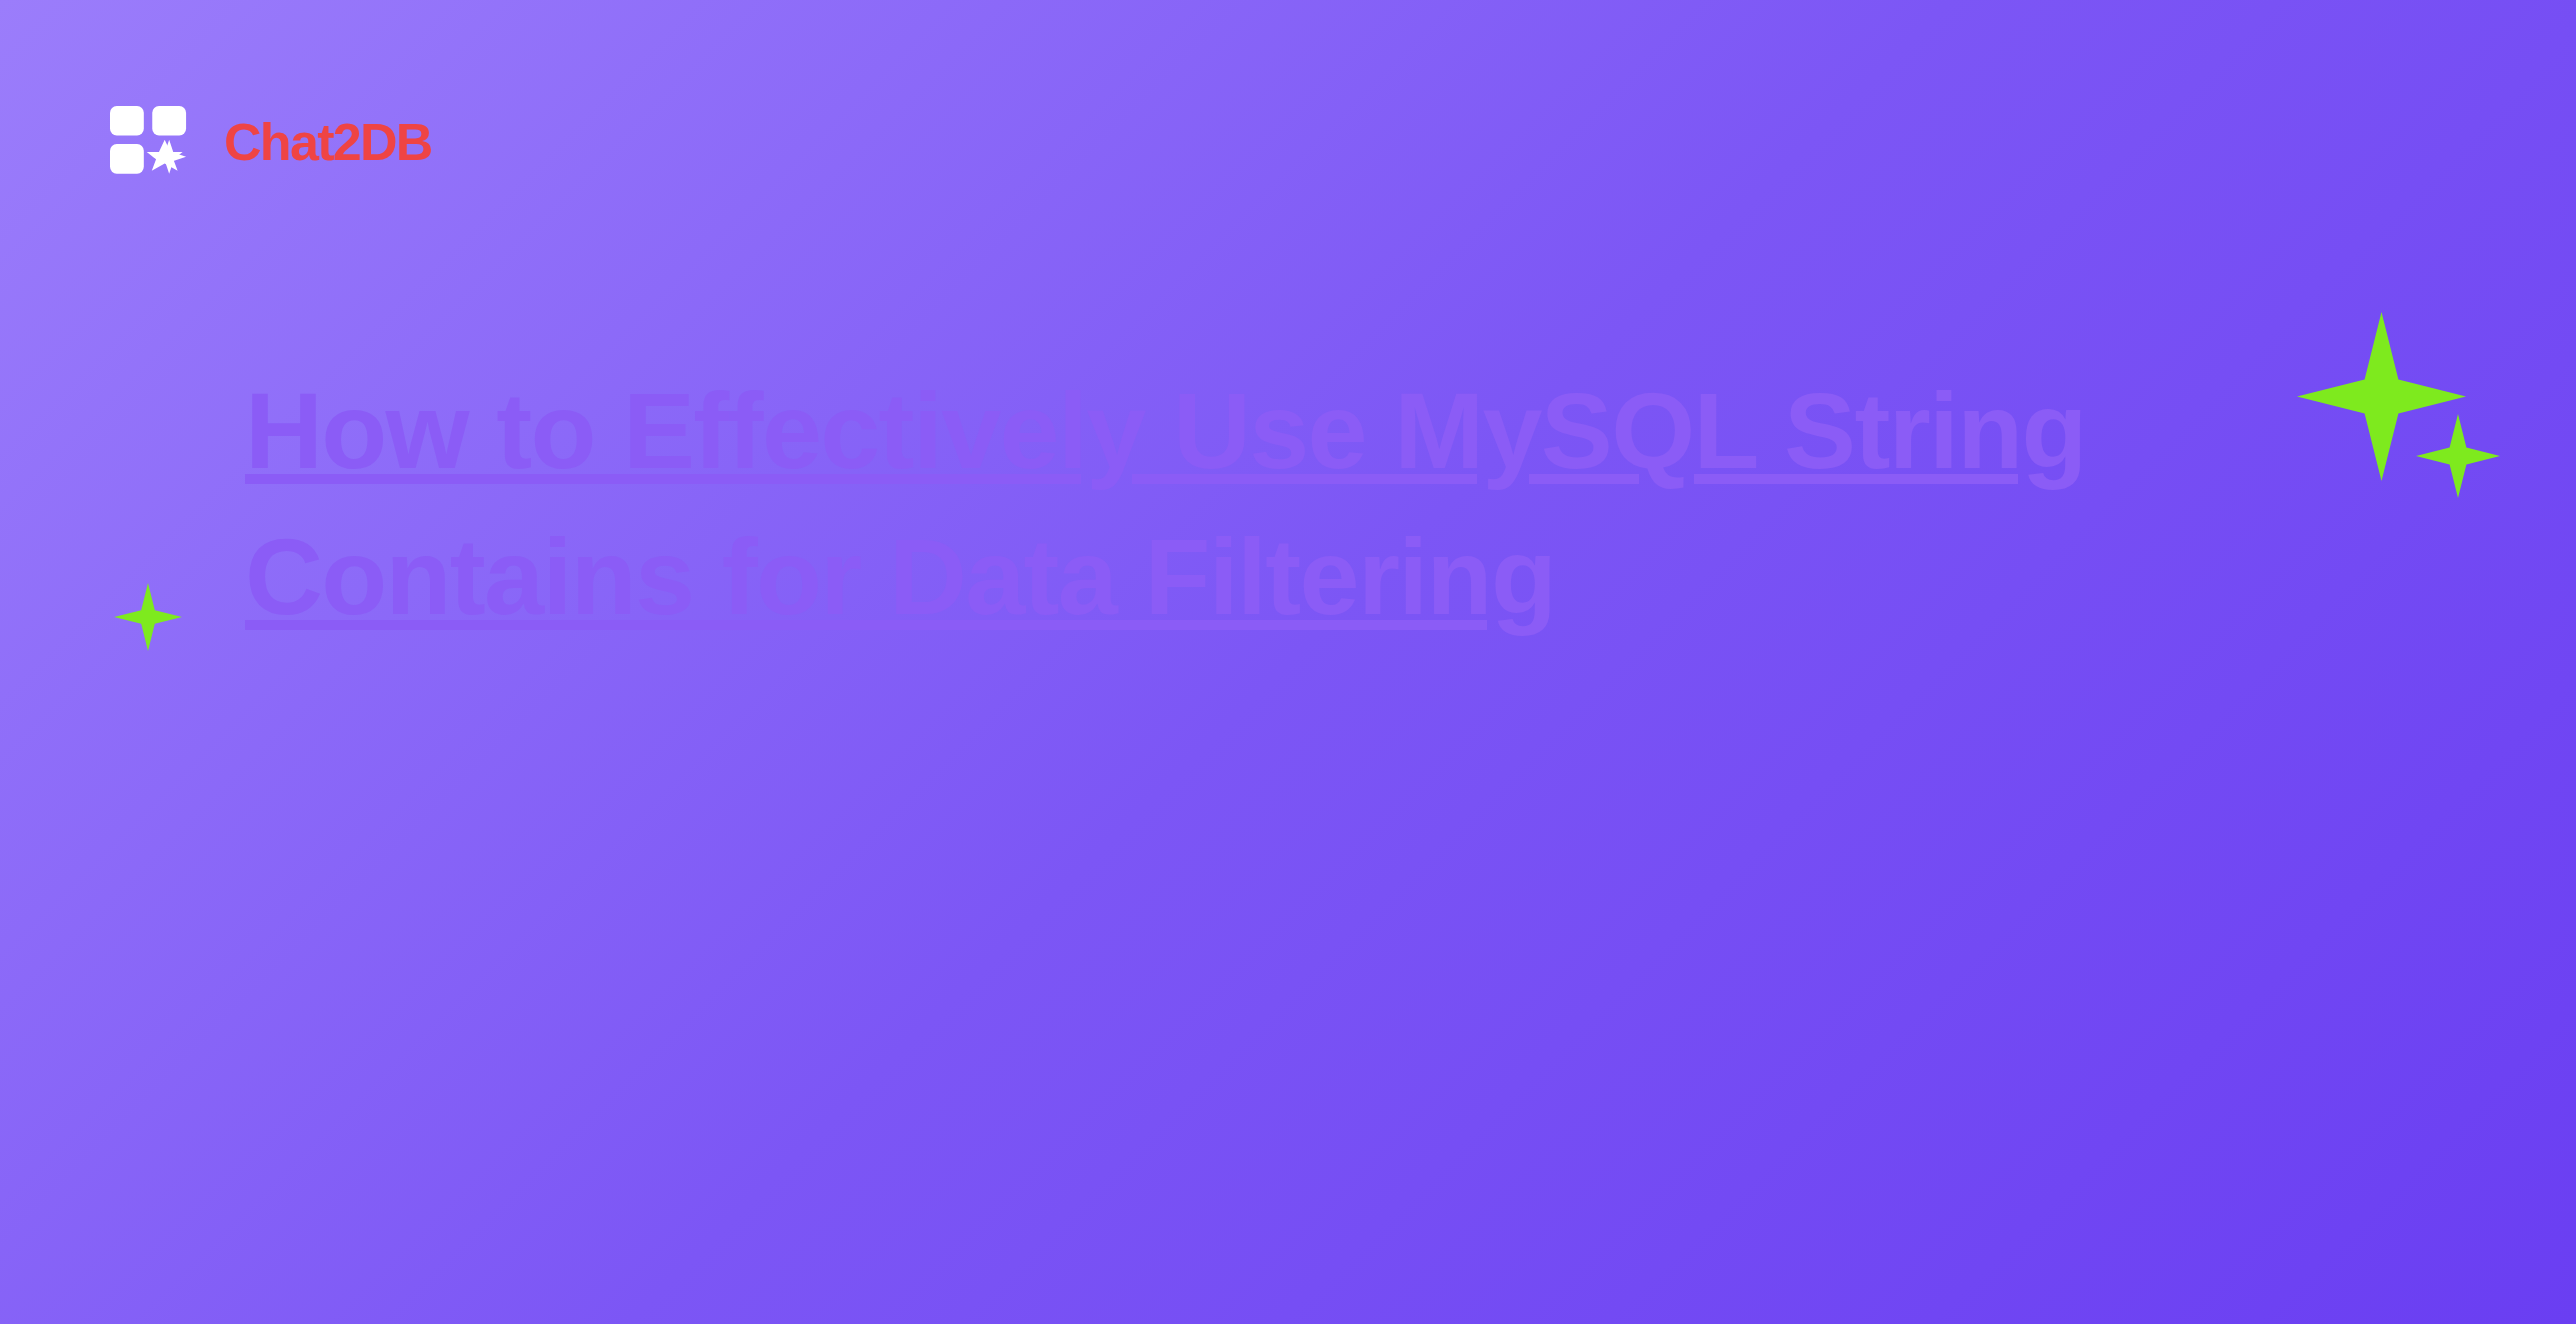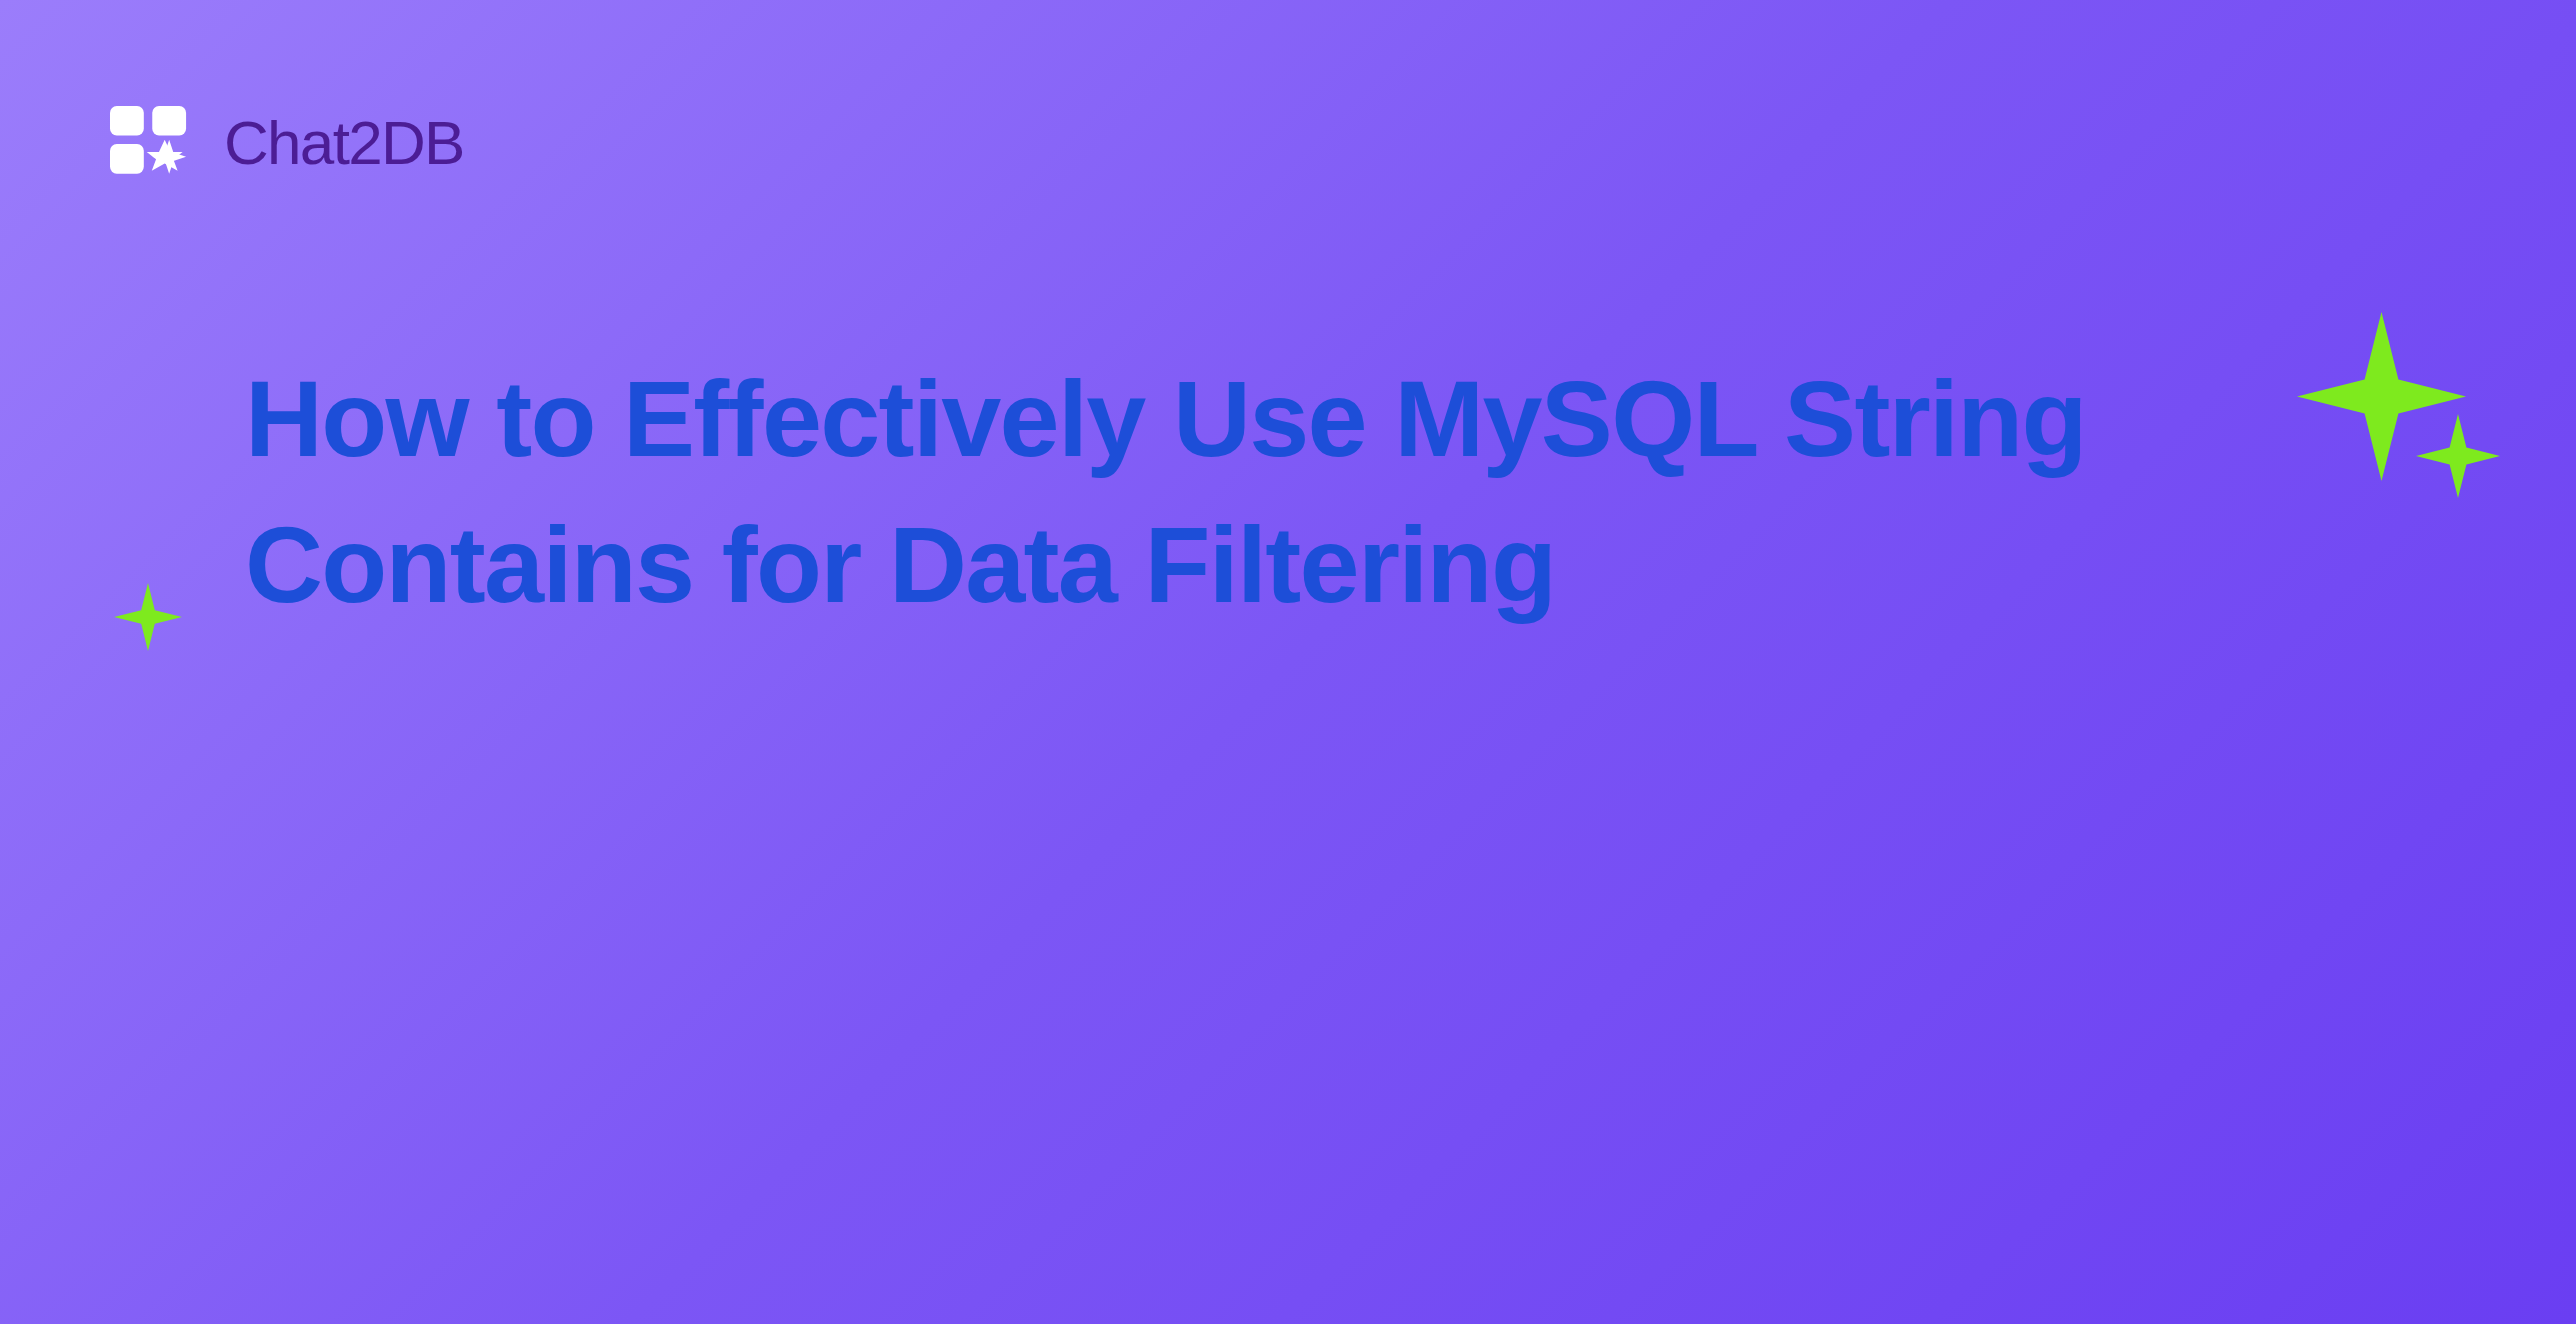--- a/index.html
+++ b/index.html
@@ -22,35 +22,36 @@
       display: flex;
       align-items: center;
       gap: 21px;
     }
     .logo-icon {
       width: 93px;
       height: 72px;
       position: relative;
     }
     .logo-text {
-      color: #4c1d95;
-      font-size: 62px;
-      font-weight: 400;
+      color: #ef4444;
+      font-size: 52px;
+      font-weight: 700;
       letter-spacing: -1.7px;
     }
     .title {
       position: absolute;
-      top: 346px;
+      top: 358px;
       left: 245px;
-      color: #1d4ed8;
+      color: #8b5cf6;
       font-size: 108px;
       font-weight: 800;
       line-height: 1.35;
       letter-spacing: -1.7px;
       max-width: 1858px;
+      text-decoration: underline;
     }
     .star-left {
       position: absolute;
       top: 583px;
       left: 114px;
       width: 68px;
       height: 68px;
     }
     .star-top-right {
       position: absolute;

